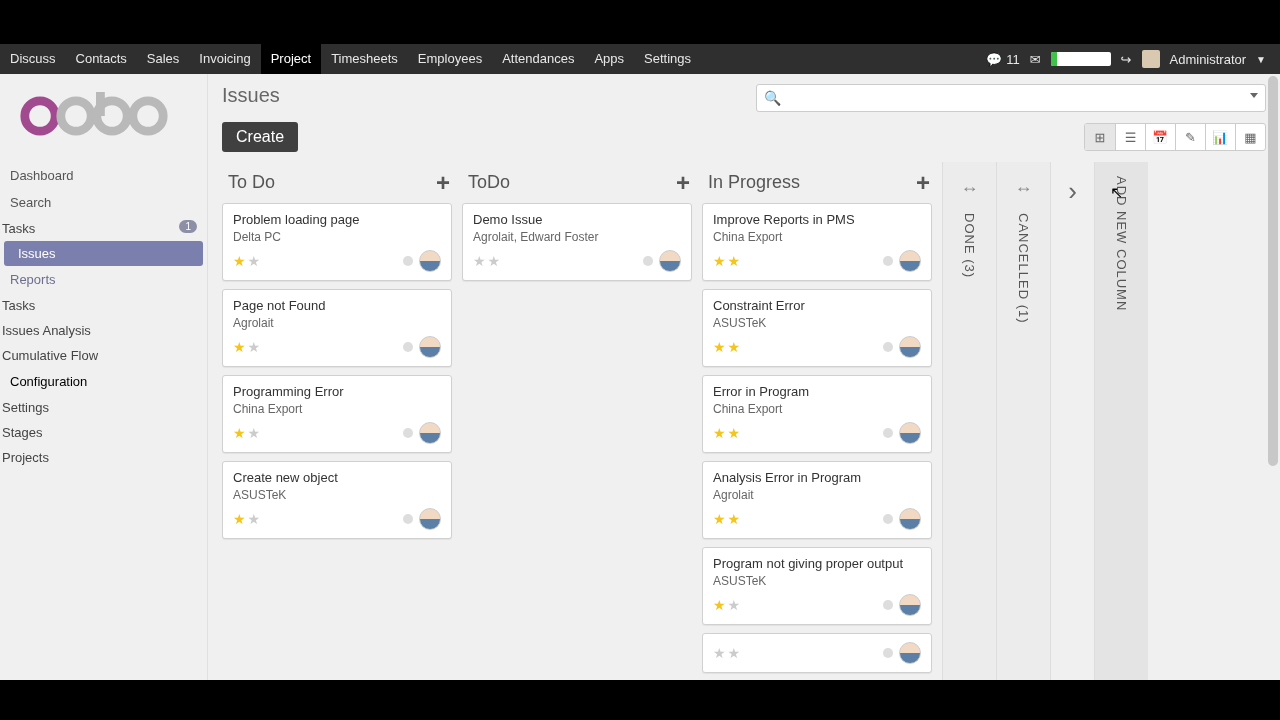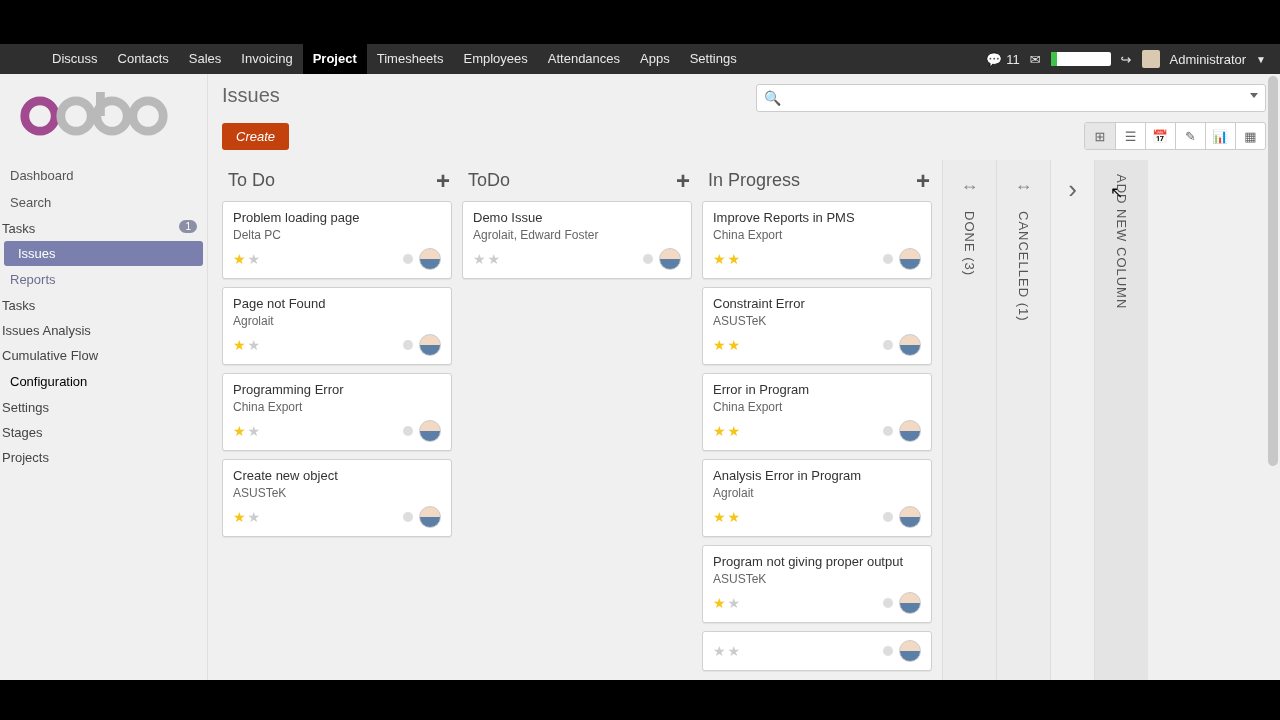--- a/index.html
+++ b/index.html
@@ -1,21 +1,21 @@
 <!DOCTYPE html>
 <html><head>
 <meta charset="utf-8">
 <style>
 * { margin:0; padding:0; box-sizing:border-box; font-family:"Helvetica Neue",Arial,sans-serif; }
 body { background:#000; width:1280px; height:720px; overflow:hidden; }
 .black-top { height:44px; background:#000; }
 .topbar { height:30px; background:#2f2f2f; display:flex; align-items:center; color:#e8e8e8; font-size:13px; }
-.topbar .menu { display:flex;padding-left:42px; }
+.topbar .menu { display:flex; }
 .topbar .menu div { padding:0 10px; line-height:30px; cursor:pointer; }
-.topbar .menu div.active { background:#000; color:#fff;font-weight:bold; }
+.topbar .menu div.active { background:#000; color:#fff; }
 .topbar .spacer { flex:1; }
 .topbar .right { display:flex; align-items:center; gap:10px; padding-right:14px; }
 .topbar .right .msg { display:flex; align-items:center; gap:4px; }
 .topbar .right .pill { width:60px; height:14px; background:#fff; border-radius:2px; position:relative; }
 .topbar .right .pill::before { content:""; position:absolute; left:0; top:0; bottom:0; width:6px; background:#3fc14a; border-radius:2px 0 0 2px; }
 .topbar .right .av { width:18px; height:18px; background:#d8c9b0; border-radius:2px; display:inline-block; }
 .app { position:absolute; top:74px; left:0; right:0; bottom:40px; background:#f0f0f0; display:flex; }
 .sidebar { width:207px; background:#f0f0f0; padding:18px 0 0 0; }
 .logo { padding:0 0 18px 20px; }
 .logo svg { width:160px; height:48px; }
@@ -25,21 +25,21 @@
 .side-list .item.active { background:#7b7fad; color:#fff; border-radius:3px; margin:0 4px; padding-left:14px;}
 .side-list .item .badge { position:absolute; right:10px; top:4px; background:#8c8fa5; color:#fff; font-size:10px; padding:1px 6px; border-radius:8px; }
 .main { flex:1; display:flex; flex-direction:column; background:#f0f0f0; border-left:1px solid #e0e0e0;}
 .header { padding:10px 14px 6px 14px; display:flex; align-items:flex-start; }
 .header h1 { font-size:20px; color:#666; font-weight:normal; }
 .search { flex:1; margin-left:auto; max-width:510px; position:relative; }
 .search input { width:100%; height:28px; border:1px solid #ccc; border-radius:3px; padding:0 26px 0 28px; font-size:13px; background:#fff; }
 .search .mag { position:absolute; left:8px; top:6px; color:#888; font-size:14px; }
 .search .caret { position:absolute; right:8px; top:9px; border-left:4px solid transparent; border-right:4px solid transparent; border-top:5px solid #666; }
 .toolbar { display:flex; align-items:center; padding:4px 14px 10px 14px; }
-.btn-create { background:#c2410c; color:#fff; border:none; padding:6px 14px; border-radius:3px; font-size:13px; cursor:pointer;font-style:italic; }
+.btn-create { background:#404040; color:#fff; border:none; padding:6px 14px; border-radius:3px; font-size:16px; cursor:pointer; }
 .view-switch { margin-left:auto; display:flex; border:1px solid #ccc; border-radius:3px; overflow:hidden; background:#fff; }
 .view-switch div { width:30px; height:26px; display:flex; align-items:center; justify-content:center; border-left:1px solid #ccc; cursor:pointer; color:#666; font-size:13px;}
 .view-switch div:first-child { border-left:none; }
 .view-switch div.active { background:#e6e6e6; }
 .board { flex:1; display:flex; overflow:hidden; padding:0 0 0 14px; position:relative; }
 .col { width:240px; margin-right:0; display:flex; flex-direction:column; }
 .col-head { display:flex; align-items:center; padding:10px 12px 10px 6px; }
 .col-head .title { font-size:18px; color:#555; }
 .col-head .plus { margin-left:auto; font-size:24px; color:#555; cursor:pointer; font-weight:bold; line-height:18px; }
 .col-body { flex:1; overflow-y:auto; padding:0 6px 10px 0; }

